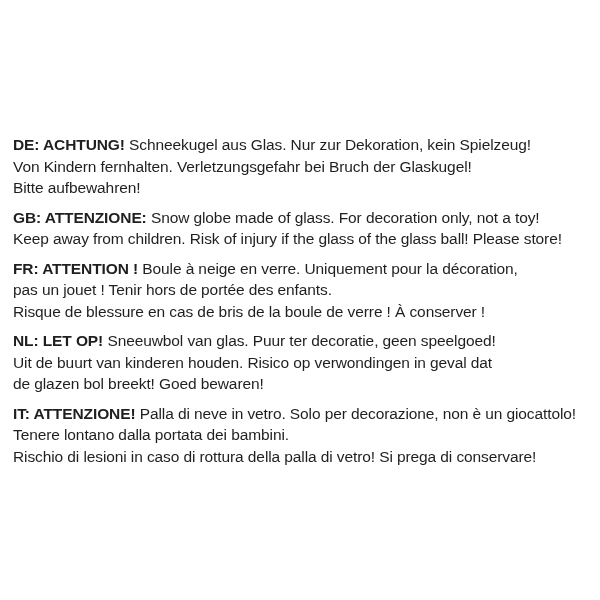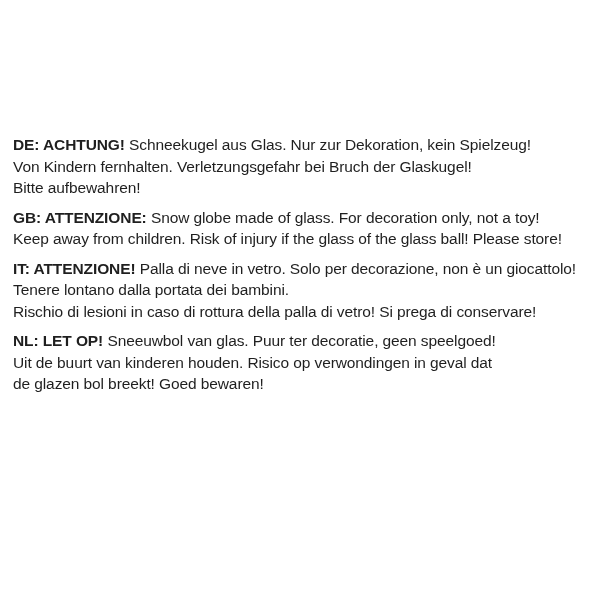--- a/index.html
+++ b/index.html
@@ -42,23 +42,26 @@
 <div class="page">
   <div class="label-block">
 
     <p class="warning-paragraph"><strong class="warning-header">DE: ACHTUNG!</strong> <span class="warning-body">Schneekugel aus Glas. Nur zur Dekoration, kein Spielzeug!
 Von Kindern fernhalten. Verletzungsgefahr bei Bruch der Glaskugel!
 Bitte aufbewahren!</span></p>
 
     <p class="warning-paragraph"><strong class="warning-header">GB: ATTENZIONE:</strong> <span class="warning-body">Snow globe made of glass. For decoration only, not a toy!
 Keep away from children. Risk of injury if the glass of the glass ball! Please store!</span></p>
 
+    <p class="warning-paragraph"><strong class="warning-header">FR: ATTENTION !</strong> <span class="warning-body">Boule à neige en verre. Uniquement pour la décoration,
+pas un jouet ! Tenir hors de portée des enfants.
+Risque de blessure en cas de bris de la boule de verre ! À conserver !</span></p>
+
+    <p class="warning-paragraph"><strong class="warning-header">NL: LET OP!</strong> <span class="warning-body">Sneeuwbol van glas. Puur ter decoratie, geen speelgoed!
+Uit de buurt van kinderen houden. Risico op verwondingen in geval dat
+de glazen bol breekt! Goed bewaren!</span></p>
 
     <p class="warning-paragraph"><strong class="warning-header">IT: ATTENZIONE!</strong> <span class="warning-body">Palla di neve in vetro. Solo per decorazione, non è un giocattolo!
 Tenere lontano dalla portata dei bambini.
 Rischio di lesioni in caso di rottura della palla di vetro! Si prega di conservare!</span></p>
 
-    <p class="warning-paragraph"><strong class="warning-header">NL: LET OP!</strong> <span class="warning-body">Sneeuwbol van glas. Puur ter decoratie, geen speelgoed!
-Uit de buurt van kinderen houden. Risico op verwondingen in geval dat
-de glazen bol breekt! Goed bewaren!</span></p>
-
   </div>
 </div>
 
 </body></html>

